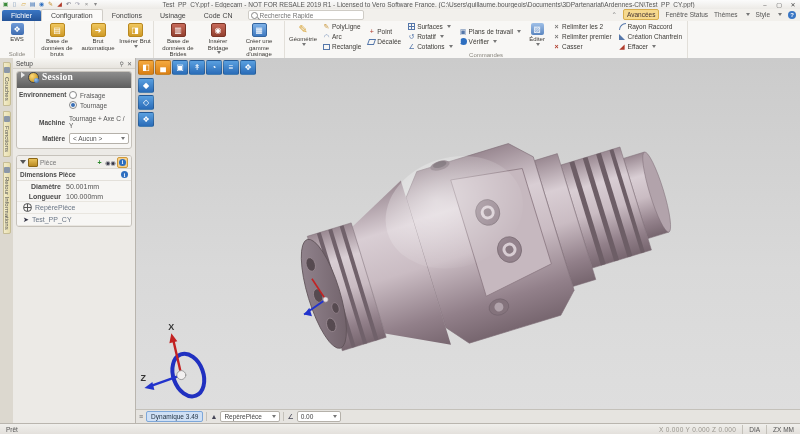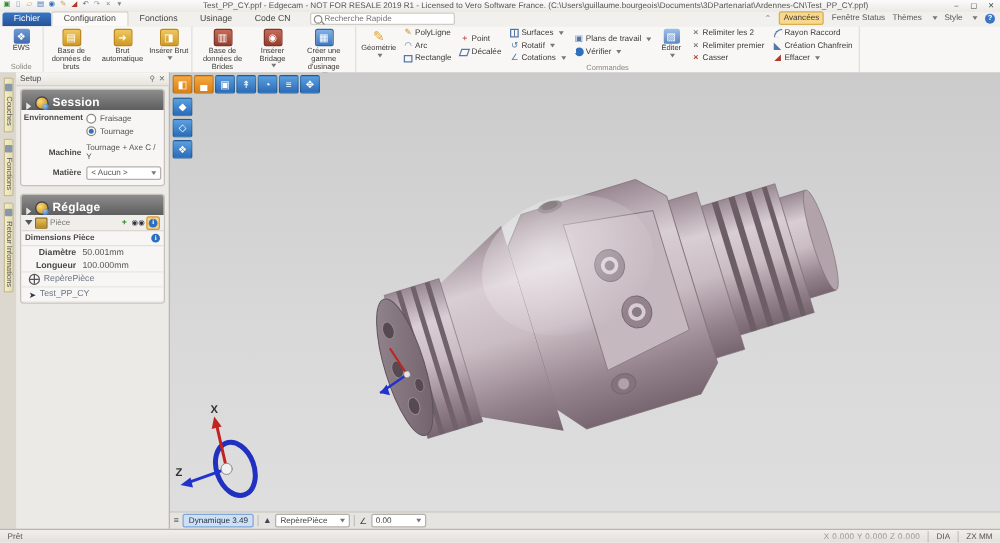--- a/index.html
+++ b/index.html
@@ -79,22 +79,22 @@
     border:1px solid #c6bd95;border-radius:0 2px 2px 0;padding:4px 0;display:flex;align-items:center;gap:2px;}
   .vtab .ticon{width:6px;height:6px;background:#8b97a8;border-radius:1px;margin-bottom:2px;}
 
   
   .panel{width:122px;background:#eceae6;border-right:1px solid #b9b5ae;flex:none;display:flex;flex-direction:column;}
   .panel-title{height:10px;display:flex;align-items:center;padding:0 3px;font-size:6.5px;color:#444;
     background:linear-gradient(#f7f6f3,#e7e4de);border-bottom:1px solid #d4d1ca;}
   .panel-title .sp{flex:1;}
   .pticon{font-size:6px;color:#666;margin-left:3px;}
   .card{margin:2px 3px 4px 3px;border:1px solid #c6c2bb;border-radius:3px;background:#f7f6f4;overflow:hidden;}
-  .card-head{height:16px;background:linear-gradient(#8d8d8d,#5e5e5e);display:flex;align-items:flex-end;
-    padding:0 4px;gap:3px;color:#fff;}
+  .card-head{height:16px;background:linear-gradient(#8d8d8d,#5e5e5e);display:flex;align-items:flex-start;
+    padding:0 4px;gap:3px;color:#fff;font-family:Liberation Serif, serif;}
   .card-head .exp{width:0;height:0;border-top:3px solid transparent;border-bottom:3px solid transparent;
     border-left:4px solid #e8e8e8;}
   .card-head .hicon{width:9px;height:9px;border-radius:50%;background:radial-gradient(circle at 35% 35%,#ffd97a,#b8860b);
     border:1px solid #444;position:relative;}
   .card-head .hicon::after{content:"";position:absolute;right:-1px;bottom:-1px;width:5px;height:5px;
     border-radius:50%;background:radial-gradient(circle at 35% 35%,#9ec4f0,#2c5f9e);}
   .card-head .htitle{font-size:9.5px;font-weight:bold;letter-spacing:.2px;}
   .card-body{padding:3px 2px;}
   .frow{display:flex;align-items:flex-start;margin-bottom:4px;}
   .flabel{width:46px;text-align:right;font-weight:bold;color:#4a4a4a;font-size:6.5px;padding-right:4px;flex:none;}
@@ -437,25 +437,20 @@
             <span class="flabel">Matière</span>
             <span class="select">
               <span>&lt; Aucun &gt;</span>
               <span class="caret"></span>
             </span>
           </div>
         </div>
       </div>
 
       <div class="card">
-        <div class="card-head">
-          <span class="exp"></span>
-          <span class="hicon"></span>
-          <span class="htitle">Réglage</span>
-        </div>
         <div class="piece-row">
           <span class="tri-dn"></span>
           <span class="cubeico"></span>
           <span class="plbl">Pièce</span>
           <span class="mini plus">+</span>
           <span class="mini bino">◉◉</span>
           <span class="mini info">
               <span class="idot">i</span>
             </span>
         </div>

